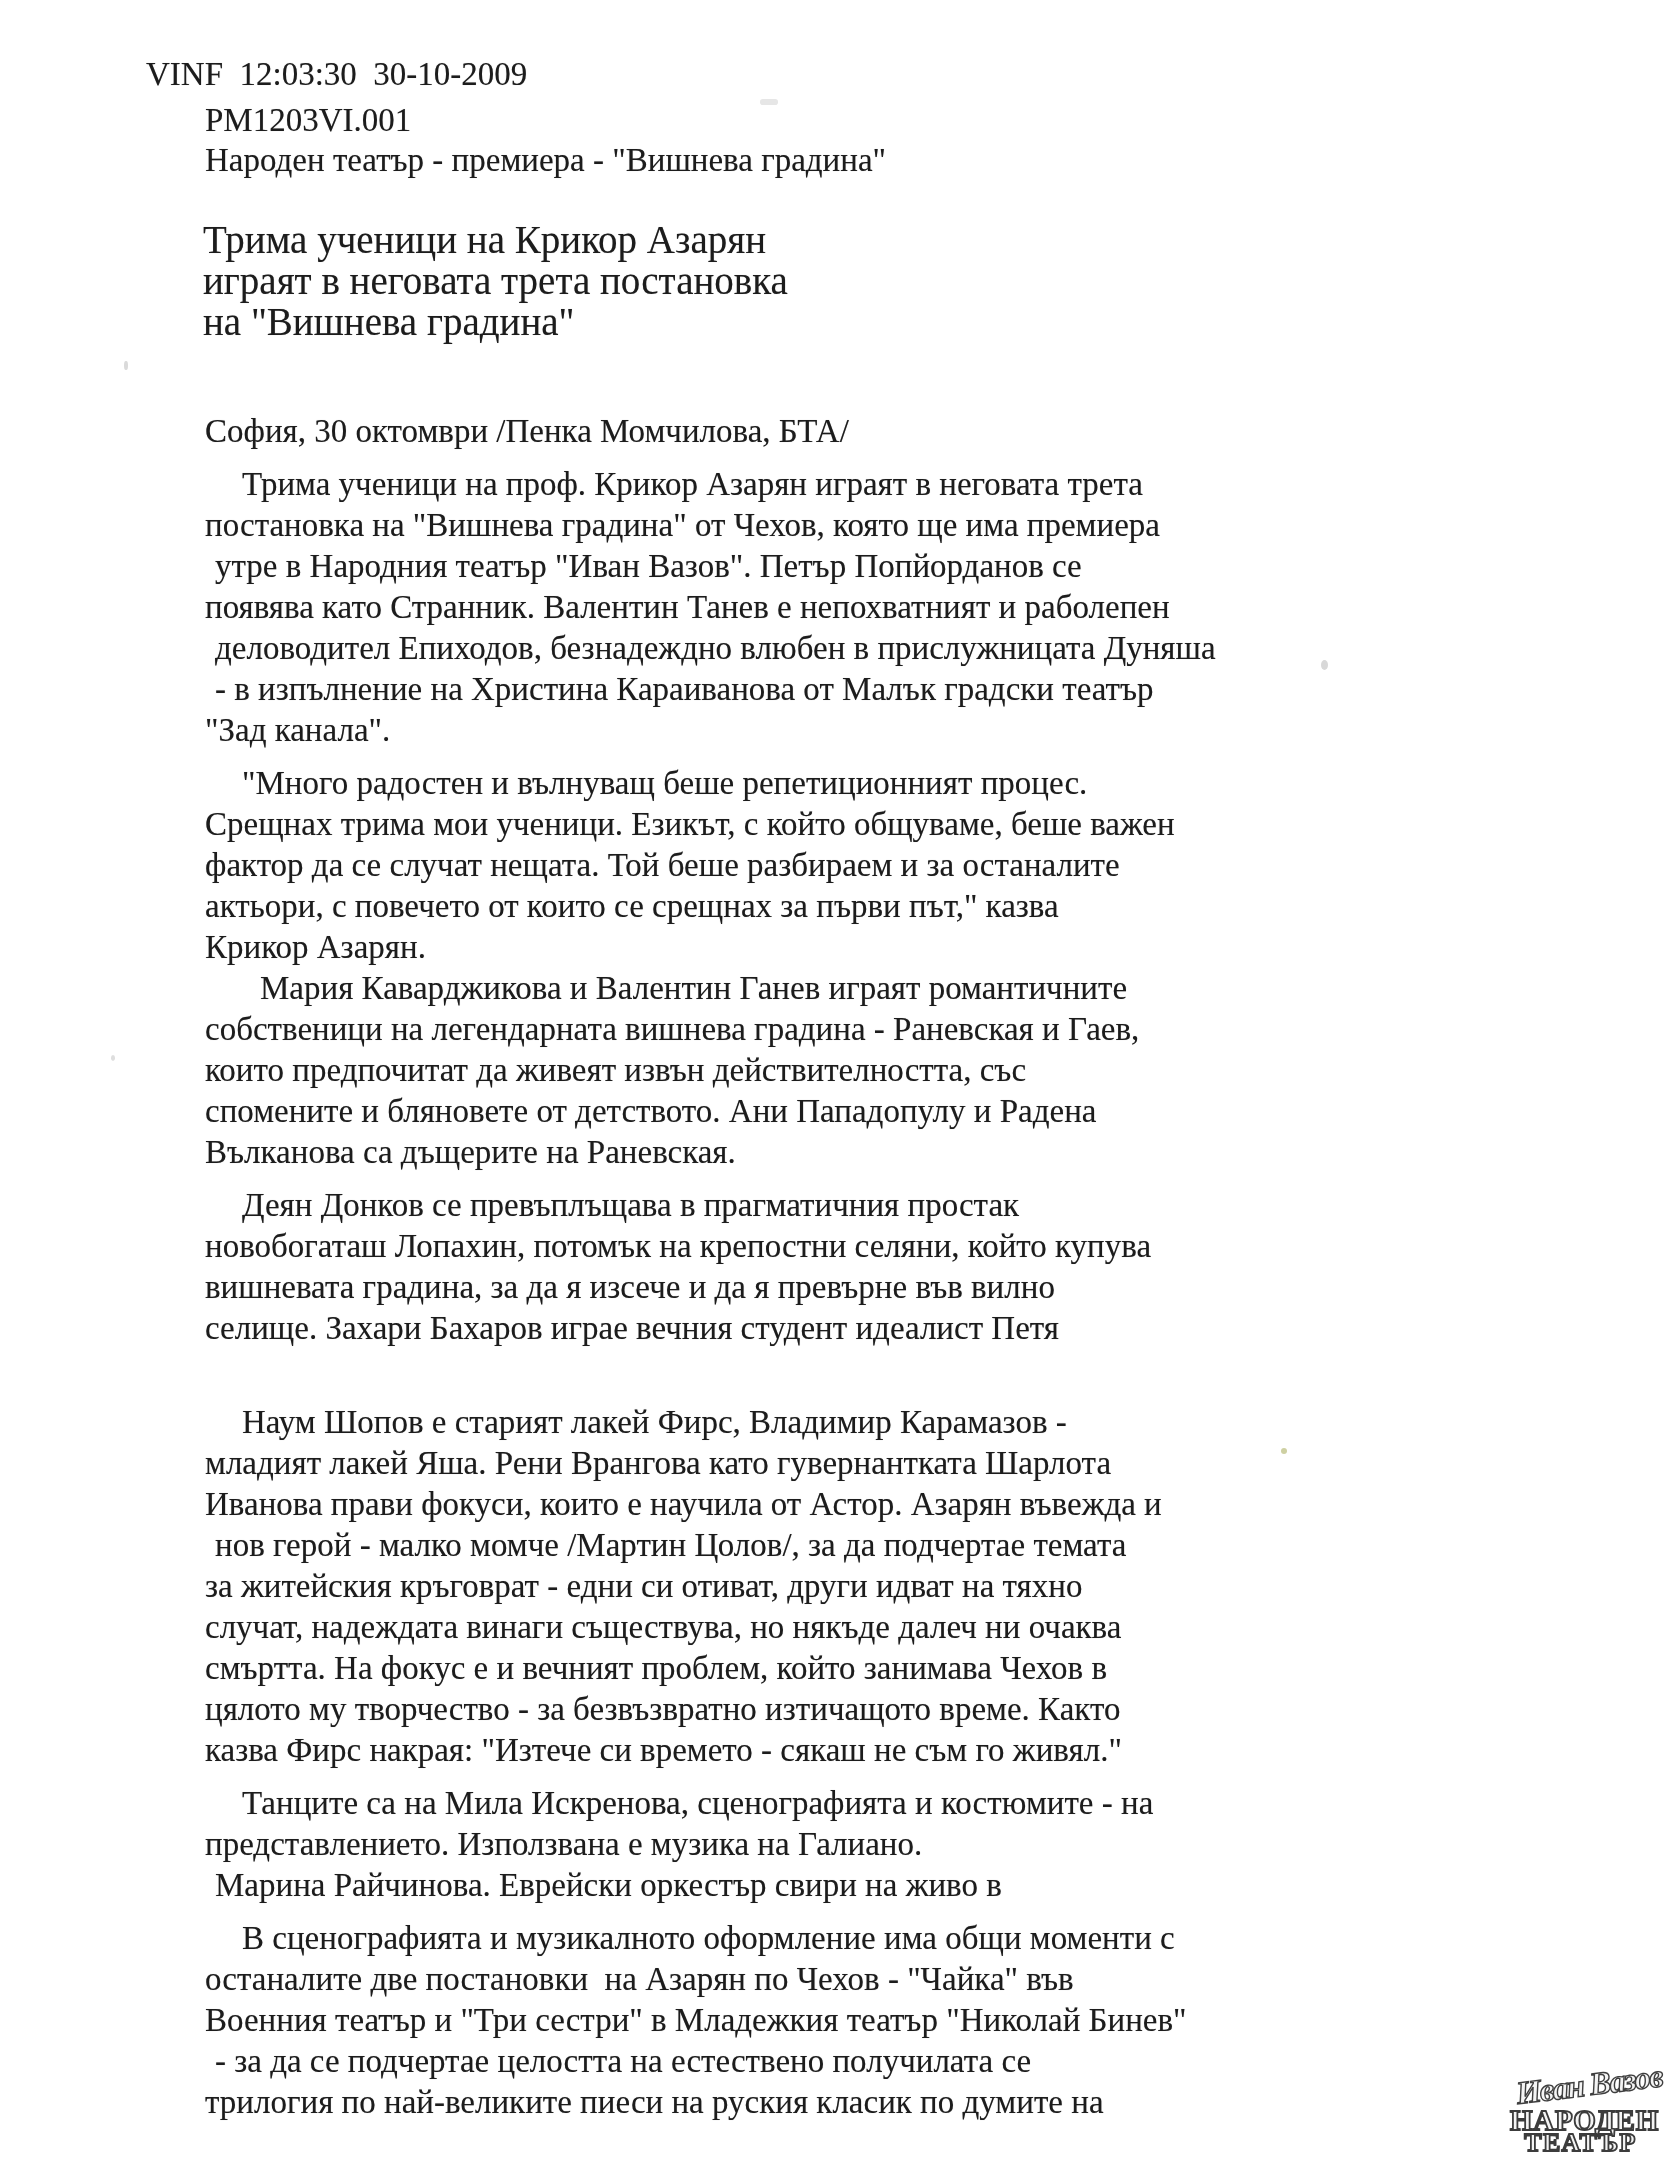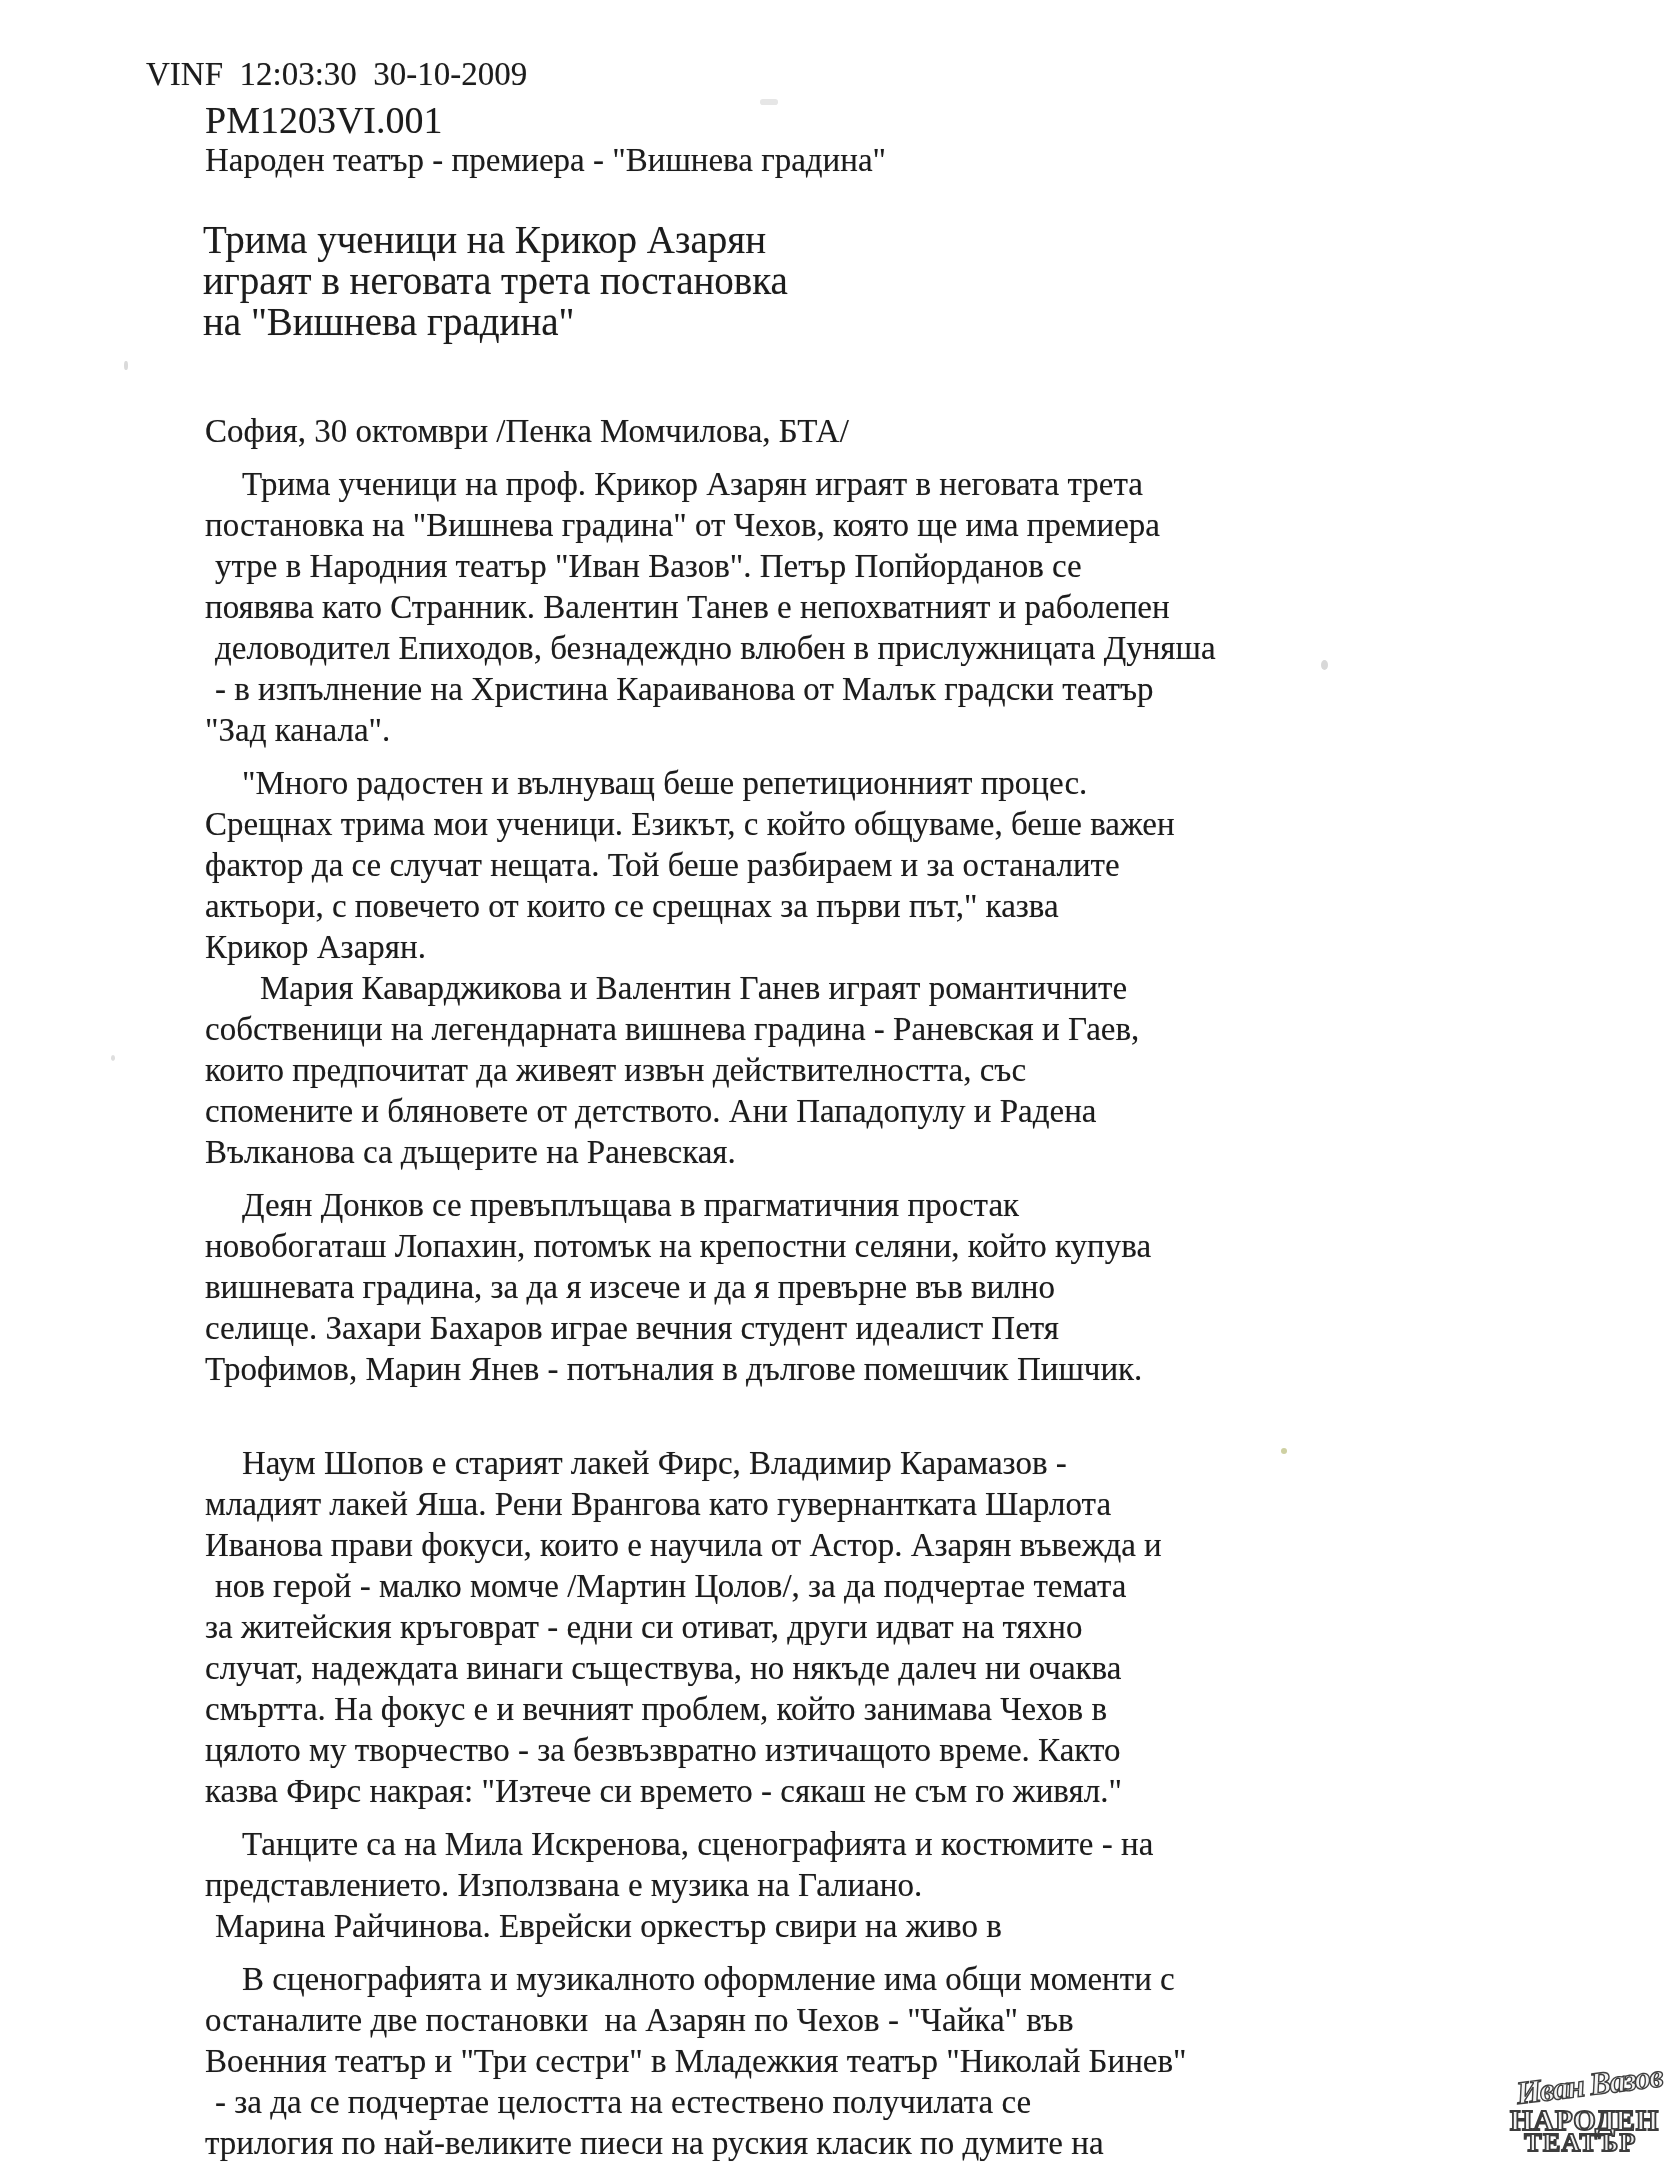--- a/index.html
+++ b/index.html
@@ -9,21 +9,21 @@
     font-family:"Liberation Serif","DejaVu Serif",serif;
   }
   #doc{position:absolute;inset:0;color:#1c1c1c;}
   .abs{position:absolute;}
   .txt{
     white-space:pre;
     text-shadow:0 0 0.7px rgba(20,20,20,.4);
   }
   
   #wire-header{left:146px;top:54px;font-size:33px;line-height:41px;}
-  #doc-id{left:205px;top:100px;font-size:38px;line-height:41px;}
+  #doc-id{left:205px;top:100px;font-size:33px;line-height:41px;}
   #headline{left:205px;top:140px;font-size:33px;line-height:41px;}
   
   #subtitle{left:203px;top:220px;font-size:39px;line-height:40px;}
   
   #body-block{left:205px;top:411px;font-size:33px;line-height:41px;width:1143px;}
   .line{min-height:41px;white-space:pre;text-shadow:0 0 0.7px rgba(20,20,20,.4);}
   .ind0{text-indent:0;}
   .ind1{text-indent:10px;}
   .ind2{text-indent:37px;margin-top:12px;}
   .ind3{text-indent:55px;}
@@ -92,21 +92,20 @@
       <div class="line ind0">Крикор Азарян.</div>
       <div class="line ind3">Мария Каварджикова и Валентин Ганев играят романтичните</div>
       <div class="line ind0">собственици на легендарната вишнева градина - Раневская и Гаев,</div>
       <div class="line ind0">които предпочитат да живеят извън действителността, със</div>
       <div class="line ind0">спомените и бляновете от детството. Ани Пападопулу и Радена</div>
       <div class="line ind0">Вълканова са дъщерите на Раневская.</div>
       <div class="line ind2">Деян Донков се превъплъщава в прагматичния простак</div>
       <div class="line ind0">новобогаташ Лопахин, потомък на крепостни селяни, който купува</div>
       <div class="line ind0">вишневата градина, за да я изсече и да я превърне във вилно</div>
       <div class="line ind0">селище. Захари Бахаров играе вечния студент идеалист Петя</div>
-      <div class="line ind0">Трофимов, Марин Янев - потъналия в дългове помешчик Пишчик.</div>
       <div class="line ind0"></div>
       <div class="line ind2">Наум Шопов е старият лакей Фирс, Владимир Карамазов -</div>
       <div class="line ind0">младият лакей Яша. Рени Врангова като гувернантката Шарлота</div>
       <div class="line ind0">Иванова прави фокуси, които е научила от Астор. Азарян въвежда и</div>
       <div class="line ind1">нов герой - малко момче /Мартин Цолов/, за да подчертае темата</div>
       <div class="line ind0">за житейския кръговрат - едни си отиват, други идват на тяхно</div>
       <div class="line ind0">случат, надеждата винаги съществува, но някъде далеч ни очаква</div>
       <div class="line ind0">смъртта. На фокус е и вечният проблем, който занимава Чехов в</div>
       <div class="line ind0">цялото му творчество - за безвъзвратно изтичащото време. Както</div>
       <div class="line ind0">казва Фирс накрая: "Изтече си времето - сякаш не съм го живял."</div>

